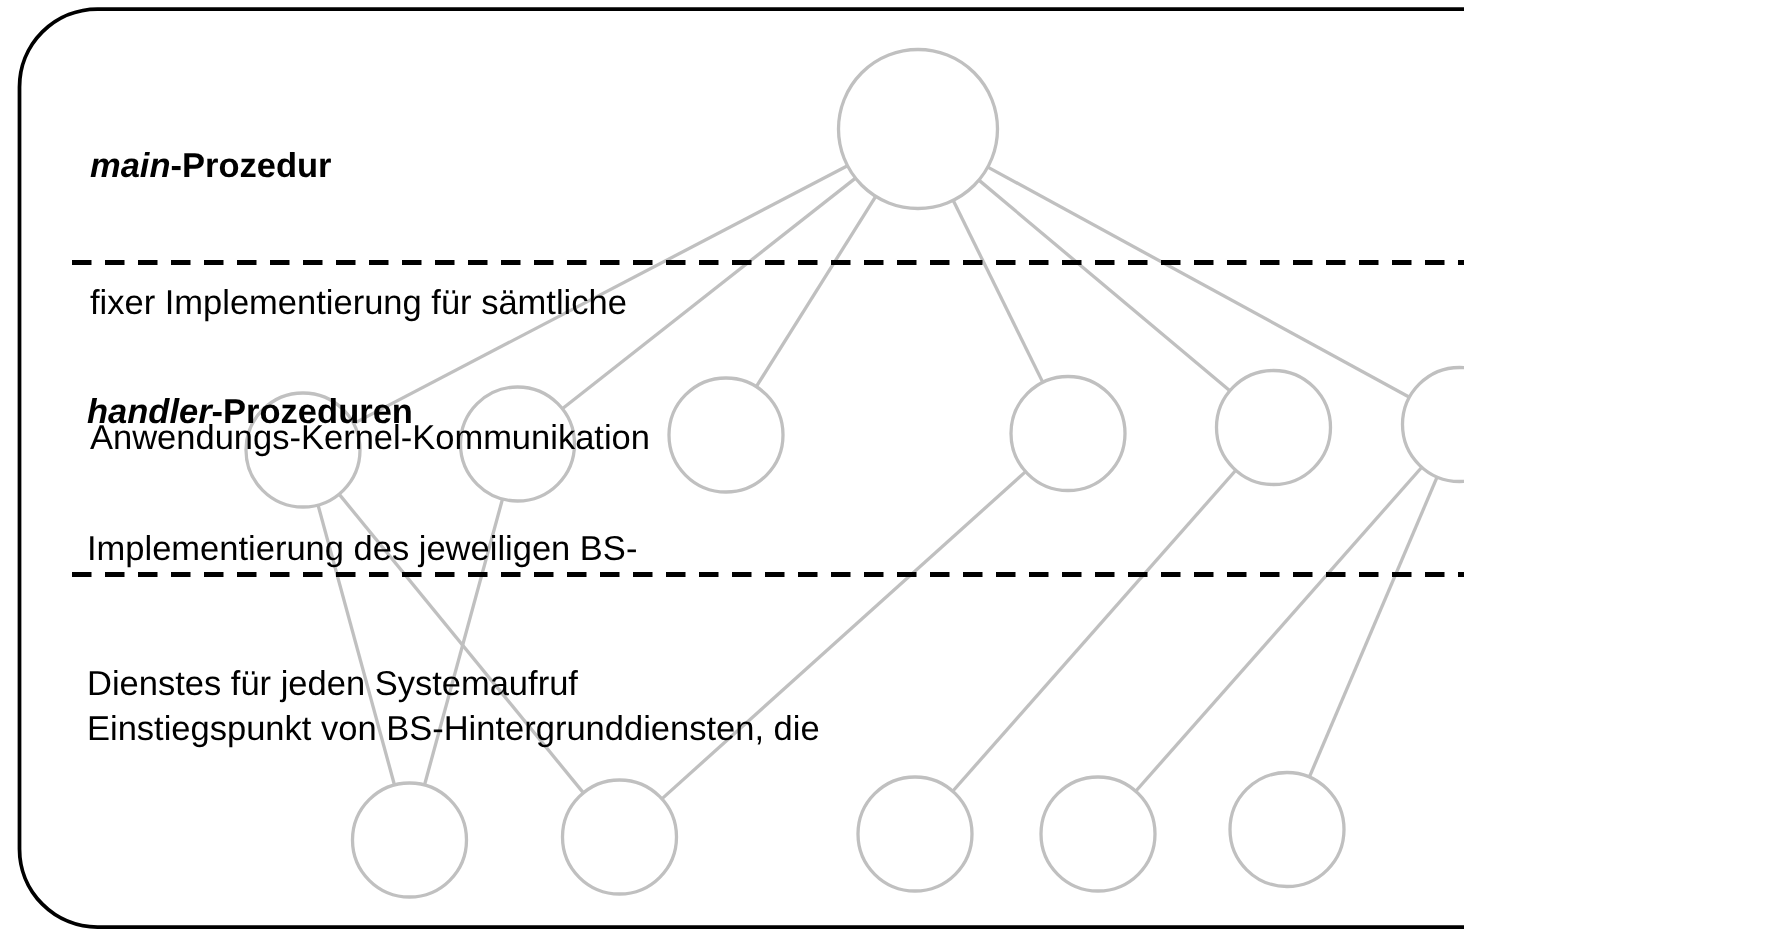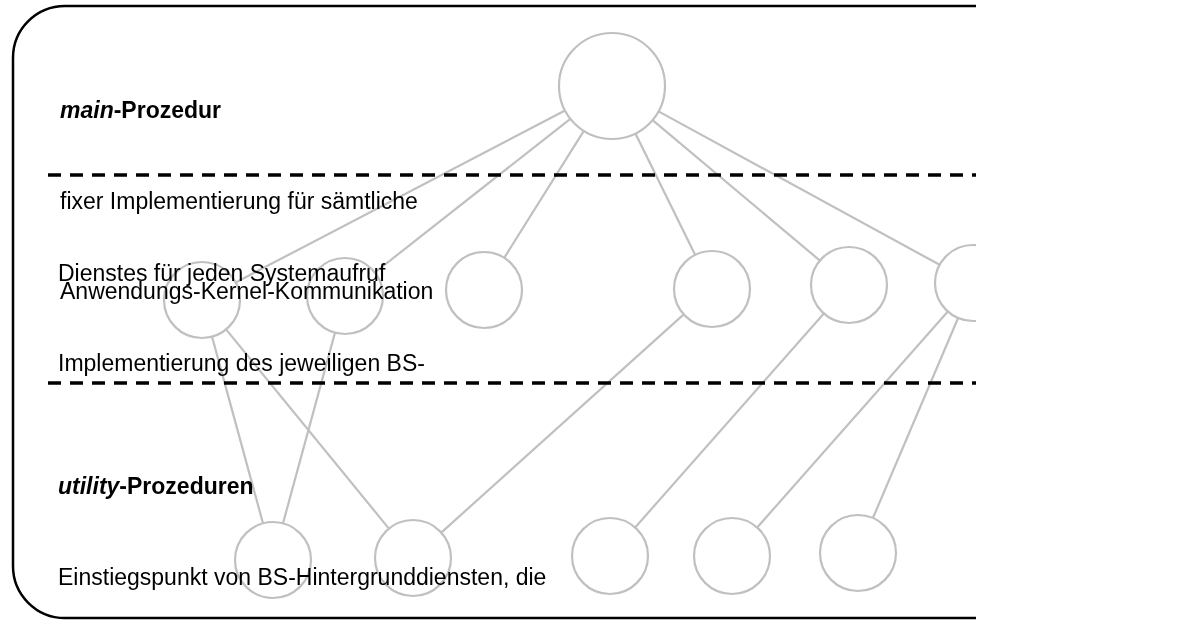--- a/index.html
+++ b/index.html
@@ -90,24 +90,24 @@
       </g>
   </svg>
 
   <div class="text-block" id="block-main">
     <div class="block-title"><span class="kw">main</span><span>-Prozedur</span></div>
     <div class="block-body">fixer Implementierung für sämtliche</div>
     <div class="block-body">Anwendungs-Kernel-Kommunikation</div>
   </div>
 
   <div class="text-block" id="block-handler">
+    <div class="block-title"><span class="kw">handler</span><span>-Prozeduren</span></div>
+    <div class="block-body">Implementierung des jeweiligen BS-</div>
     <div class="block-body">Dienstes für jeden Systemaufruf</div>
-    <div class="block-body">Implementierung des jeweiligen BS-</div>
   </div>
 
   <div class="text-block" id="block-utility">
-    <div class="block-title"><span class="kw">utility</span><span>-Prozeduren</span></div>
     <div class="block-body">Einstiegspunkt von BS-Hintergrunddiensten, die</div>
     
     
   </div>
 
 </div>
 
 </body></html>

